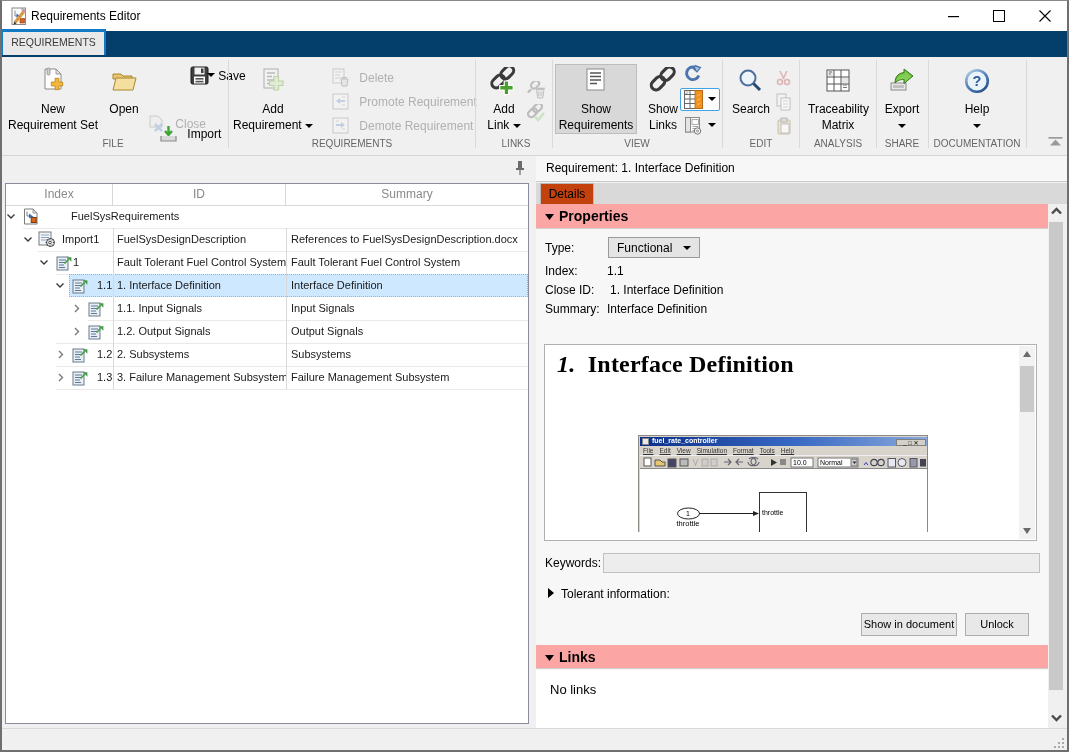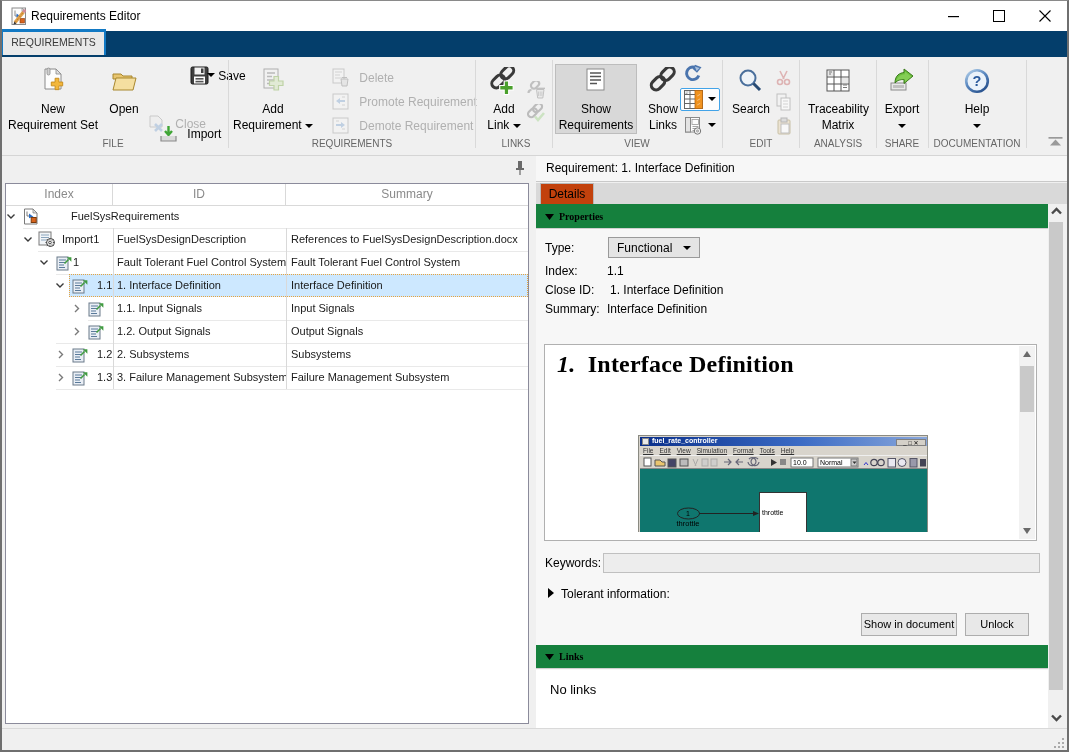--- a/index.html
+++ b/index.html
@@ -39,21 +39,21 @@
 .chev { position:absolute; top:6px; }
 .ticell { position:absolute; top:3px; }
 #splitter { position:absolute; left:532px; top:156px; width:4px; height:572px; background:#f0f0f0; }
 
 #rightpane { position:absolute; left:536px; top:156px; width:531px; height:572px; background:#f0f0f0; }
 #reqheader { position:absolute; left:0; top:0; width:531px; height:26px; background:#f7f7f7; border-bottom:1px solid #c9c9c9; line-height:24px; padding-left:10px; font-size:12px; color:#000; }
 #dtabs { position:absolute; left:0; top:27px; width:531px; height:21px; background:#d9d9d9; }
 #dtab1 { position:absolute; left:4px; top:0; width:54px; height:21px; background:#c2410c; border:1px solid #b8b8b8; border-bottom:none; font-size:12px; text-align:center; line-height:20px; color:#000; }
 #dcontent { position:absolute; left:0; top:48px; width:512px; height:524px; background:#f7f7f7; overflow:hidden; }
 #rscroll { position:absolute; left:512px; top:48px; width:16px; height:524px; background:#f0f0f0; }
-.sechead { background:#15803d; border-bottom:1px solid #cfcfcf; font-weight:bold; font-size:10px; color:#000;font-family:Liberation Serif, serif; }
+.sechead { background:#fca5a5; border-bottom:1px solid #cfcfcf; font-weight:bold; font-size:14px; color:#000; }
 .btn { position:absolute; height:23px; background:#e8e8e8; border:1px solid #adadad; font-size:11px; text-align:center; font-family:"Liberation Sans",sans-serif; }
 
 #statusbar { position:absolute; left:1px; top:728px; width:1067px; height:23px; background:#f0f0f0; border-top:1px solid #d9d9d9; }
 </style>
 </head>
 <body>
 <div id="basebg"></div>
 <div id="frame"></div>
 <div id="titlebar">
   <svg class="ticon" width="18" height="19" viewBox="0 0 18 19">
@@ -553,21 +553,21 @@
             </g>
             <g stroke="#556" stroke-width="1" fill="#e8e8f0">
               <rect x="248" y="2.5" width="7.5" height="8.5"></rect>
               <circle cx="262" cy="6.5" r="4"></circle>
               <rect x="270" y="2.5" width="7" height="8.5" fill="#99a"></rect>
             </g>
             <rect x="280" y="3" width="6" height="7.5" fill="#445"></rect>
           </svg>
         </div>
 
-        <div style="position:absolute; left:1px; top:32px; width:288px; height:65px; background:#0f766e; border-top:1px solid #888;">
+        <div style="position:absolute; left:1px; top:32px; width:288px; height:65px; background:#ffffff; border-top:1px solid #888;">
           <svg width="288" height="65" shape-rendering="crispEdges">
             <ellipse cx="48.5" cy="44.5" rx="11" ry="5.5" fill="none" stroke="#222" stroke-width="1" shape-rendering="auto"></ellipse>
             <text x="48" y="47" text-anchor="middle" font-size="7" fill="#000">1</text>
             <text x="48" y="57" text-anchor="middle" font-size="7.5" fill="#000">throttle</text>
             <rect x="59" y="44" width="55" height="1" fill="#222"></rect>
             <path d="M119 44.5 l-6 -2.6 v5.2 z" fill="#222" shape-rendering="auto"></path>
             <rect x="119.5" y="23.5" width="47" height="63" fill="#fff" stroke="#333" stroke-width="1"></rect>
             <text x="122" y="46" font-size="7" fill="#000">throttle</text>
           </svg>
         </div>

